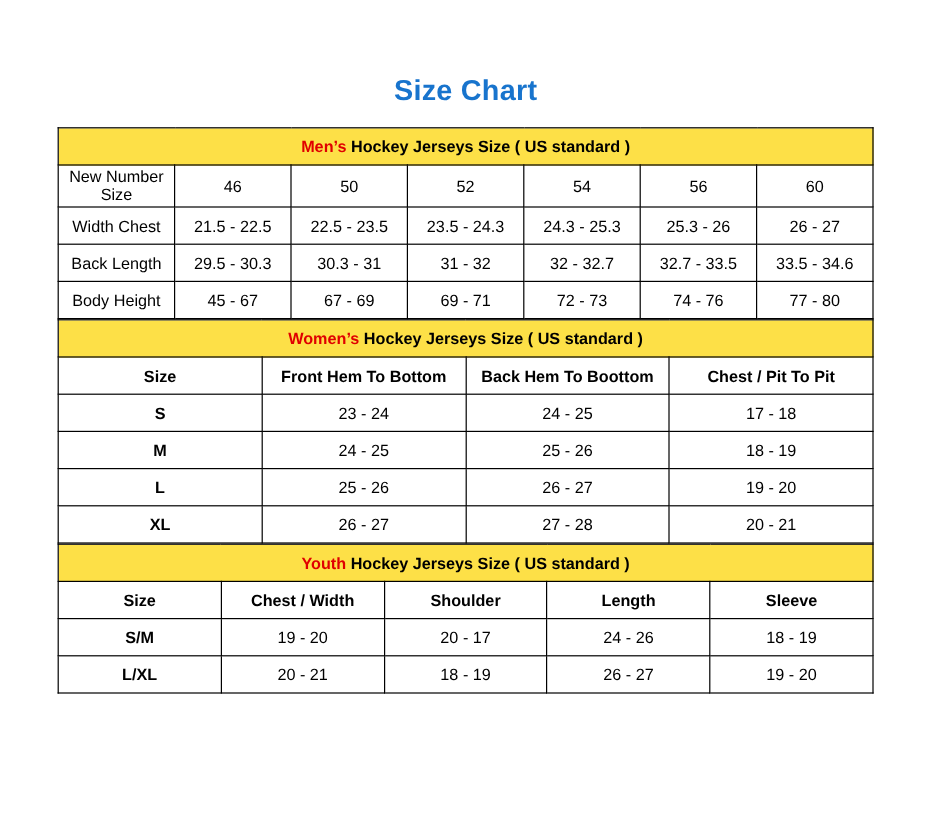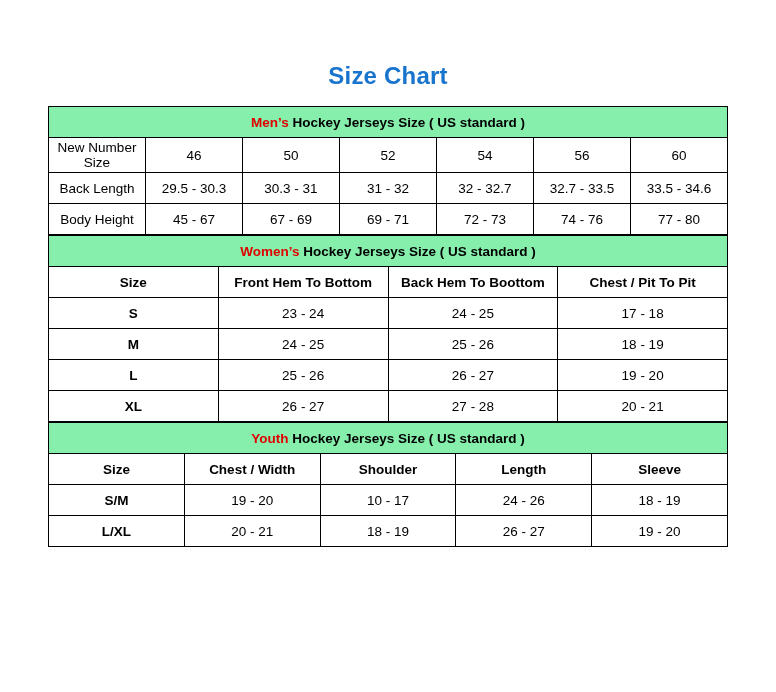--- a/index.html
+++ b/index.html
@@ -35,21 +35,21 @@
   }
   table.size-table td {
     border: 1px solid #000000;
     text-align: center;
     vertical-align: middle;
     font-size: 13.5px;
     height: 26px;
     padding: 2px 2px;
   }
   .section-head td {
-    background: #86efac;
+    background: #fde047;
     font-weight: bold;
     font-size: 15px;
     height: 30px;
   }
   .section-head .accent {
     color: #e00000;
   }
   .hdr-row td {
     font-weight: bold;
   }
@@ -70,20 +70,29 @@
         <td colspan="7"><span class="accent">Men’s</span><span> Hockey Jerseys Size ( US standard )</span></td>
       </tr>
       <tr>
         <td>New Number Size</td>
         <td>46</td>
         <td>50</td>
         <td>52</td>
         <td>54</td>
         <td>56</td>
         <td>60</td>
+      </tr>
+      <tr>
+        <td>Width Chest</td>
+        <td>21.5 - 22.5</td>
+        <td>22.5 - 23.5</td>
+        <td>23.5 - 24.3</td>
+        <td>24.3 - 25.3</td>
+        <td>25.3 - 26</td>
+        <td>26 - 27</td>
       </tr>
       <tr>
         <td>Back Length</td>
         <td>29.5 - 30.3</td>
         <td>30.3 - 31</td>
         <td>31 - 32</td>
         <td>32 - 32.7</td>
         <td>32.7 - 33.5</td>
         <td>33.5 - 34.6</td>
       </tr>
@@ -145,21 +154,21 @@
       <tr class="hdr-row">
         <td style="width:150px">Size</td>
         <td>Chest / Width</td>
         <td>Shoulder</td>
         <td>Length</td>
         <td>Sleeve</td>
       </tr>
       <tr>
         <td class="rowlabel-bold">S/M</td>
         <td>19 - 20</td>
-        <td>10 - 17</td>
+        <td>20 - 17</td>
         <td>24 - 26</td>
         <td>18 - 19</td>
       </tr>
       <tr>
         <td class="rowlabel-bold">L/XL</td>
         <td>20 - 21</td>
         <td>18 - 19</td>
         <td>26 - 27</td>
         <td>19 - 20</td>
       </tr>

